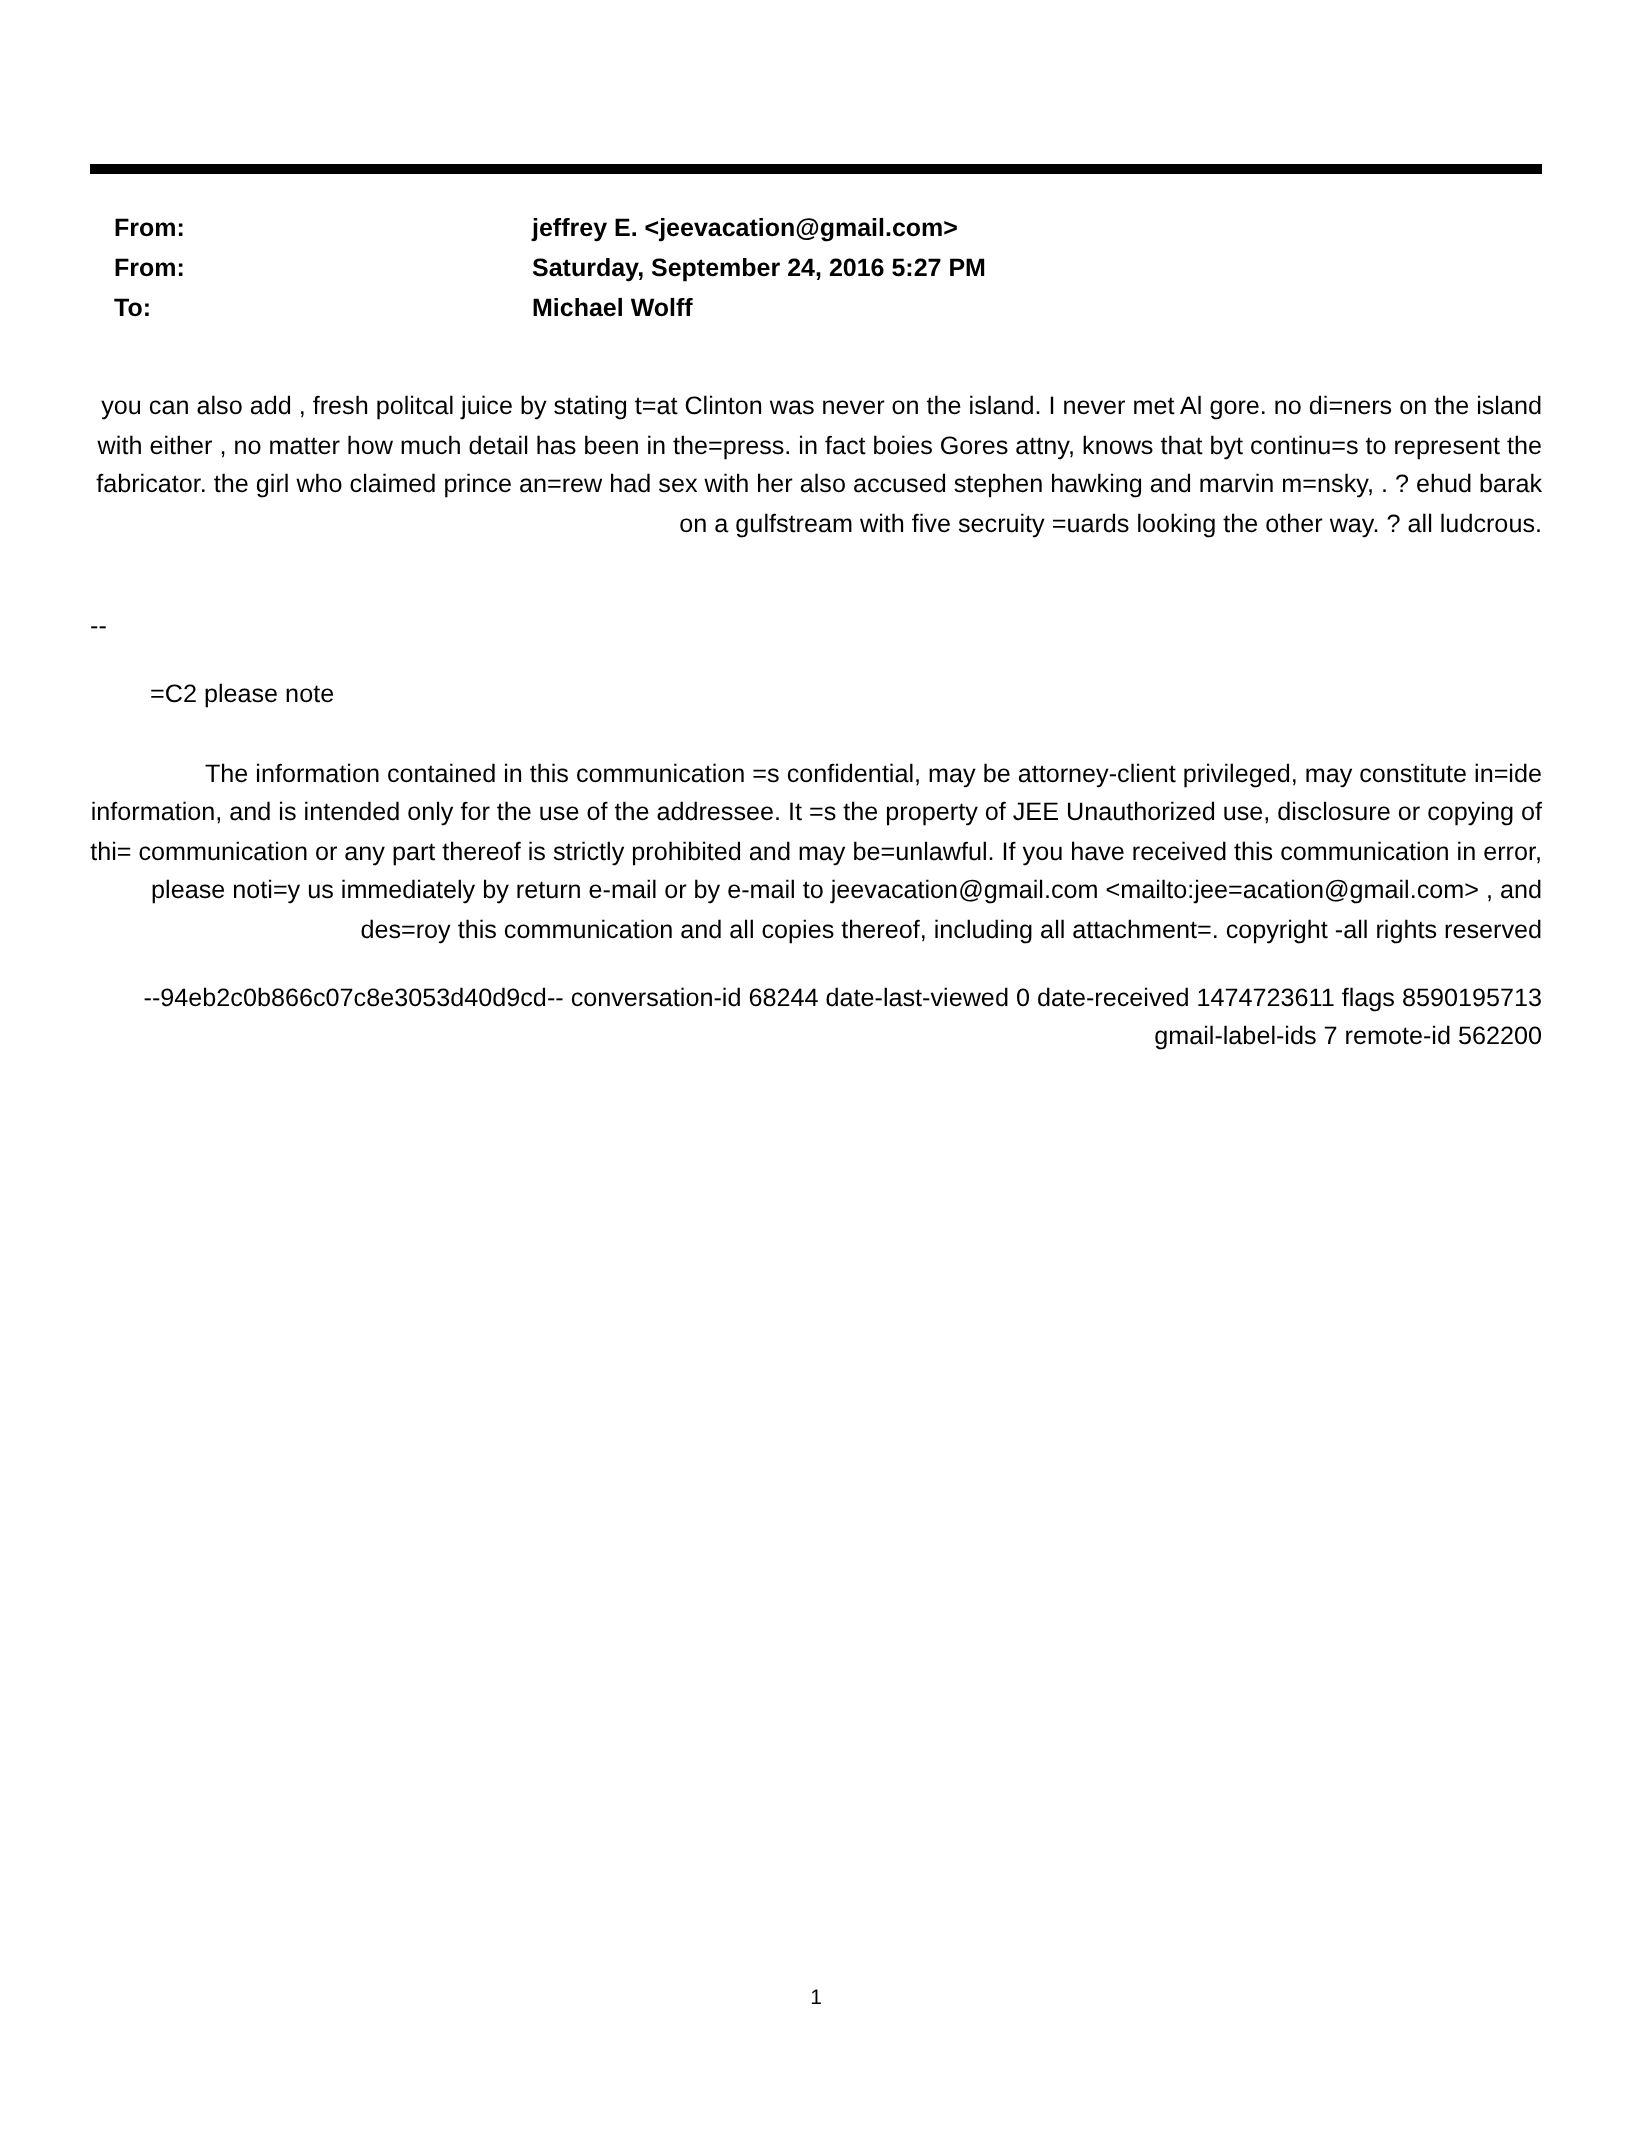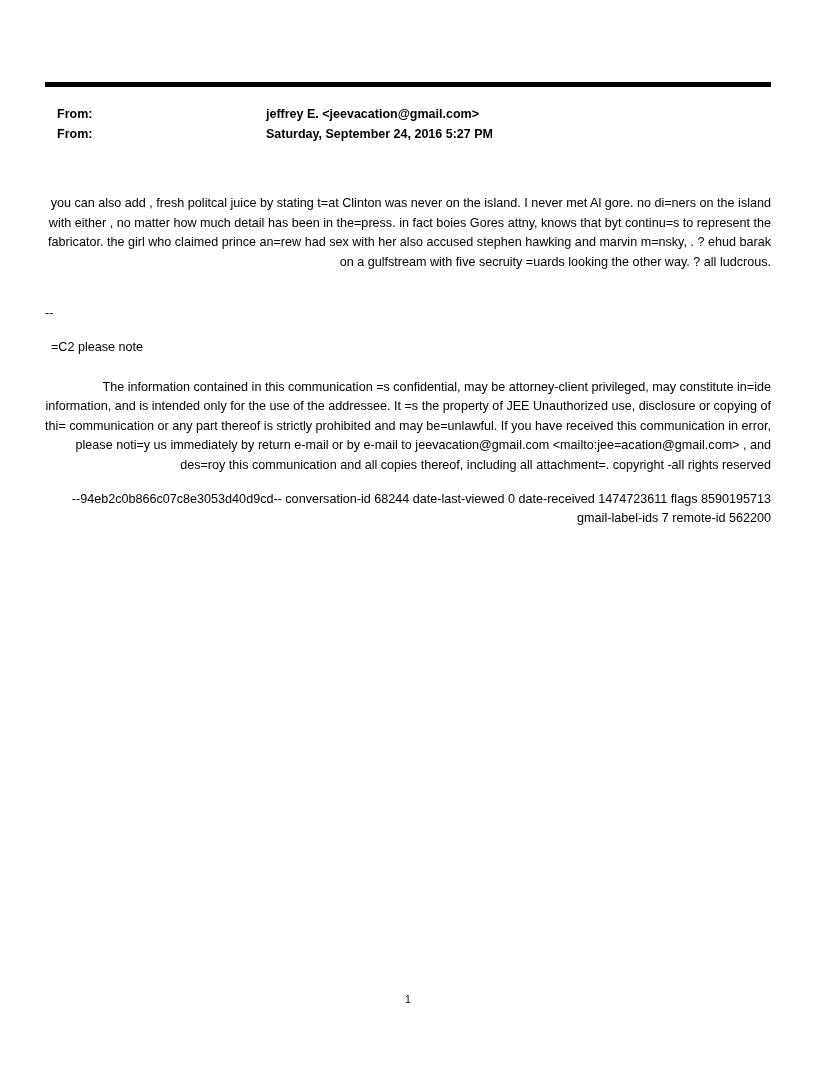--- a/index.html
+++ b/index.html
@@ -66,21 +66,21 @@
     text-align: right;
   }
   .spacer-lg { height: 32px; }
   .spacer-md { height: 20px; }
   .spacer-sm { height: 14px; }
   .dashes {
     font-size: 12.6px;
     line-height: 19.6px;
   }
   .indent-note {
-    margin-left: 6px;
+    margin-left: 30px;
     font-size: 12.6px;
     line-height: 19.6px;
   }
   .page-number {
     position: absolute;
     top: 993px;
     left: 0;
     width: 816px;
     text-align: center;
     font-size: 10.5px;
@@ -102,20 +102,24 @@
 
   <div class="header-block">
     <div class="header-row">
       <div class="header-label">From:</div>
       <div class="header-value">jeffrey E.  &lt;jeevacation@gmail.com&gt;</div>
     </div>
     <div class="header-row">
       <div class="header-label">From:</div>
       <div class="header-value">Saturday, September 24, 2016 5:27 PM</div>
     </div>
+    <div class="header-row">
+      <div class="header-label">To:</div>
+      <div class="header-value">Michael Wolff</div>
+    </div>
   </div>
 
   <div class="body-block">
     <div class="para">you can also add ,  fresh politcal juice by stating t=at Clinton was never on the island.  I never met Al gore.  no di=ners on the island with either , no matter how much detail has been in the=press.  in fact boies  Gores attny,  knows that byt continu=s to represent the fabricator.    the girl who claimed prince an=rew had sex with her  also accused  stephen hawking and marvin m=nsky,  . ?   ehud barak on a gulfstream with five secruity =uards  looking the other way. ?  all ludcrous.</div>
     <div class="spacer-lg"></div>
     <div class="dashes">--</div>
     <div class="spacer-sm"></div>
     <div class="indent-note">=C2  please note</div>
     <div class="spacer-md"></div>
     <div class="para">The information contained in this communication =s confidential, may be attorney-client privileged, may constitute in=ide information, and is intended only for the use of the addressee. It =s the property of JEE Unauthorized use, disclosure or copying of thi= communication or any part thereof is strictly prohibited and may be=unlawful. If you have received this communication in error, please noti=y us immediately by return e-mail or by e-mail to jeevacation@gmail.com &lt;mailto:jee=acation@gmail.com&gt; , and des=roy this communication and all copies thereof, including all attachment=. copyright -all rights reserved</div>

